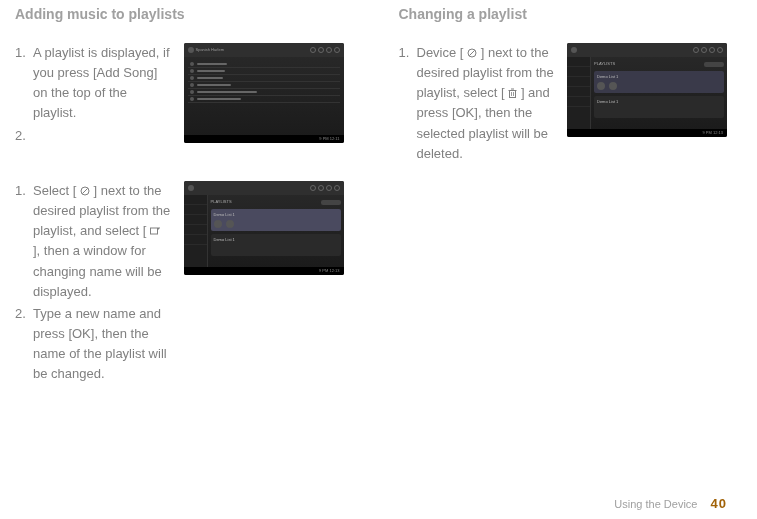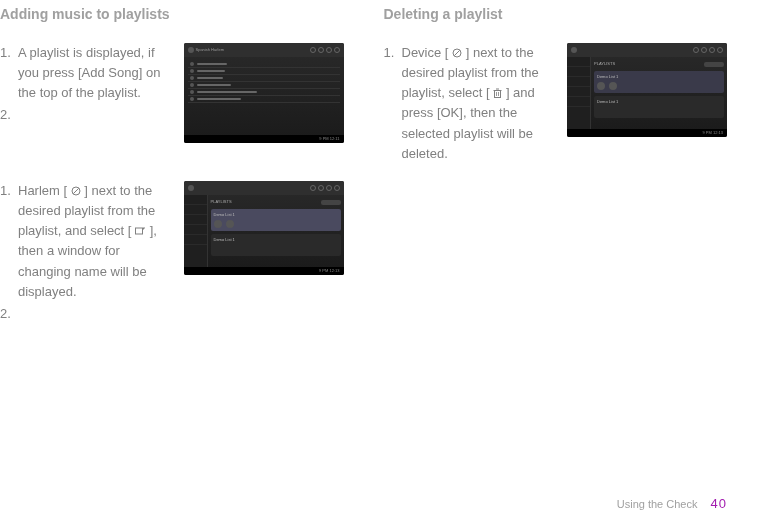--- a/index.html
+++ b/index.html
@@ -16,20 +16,21 @@
   .page {
     display: flex;
     padding: 4px 30px 0 0;
     gap: 40px;
   }
   .col {
     flex: 1;
   }
   .section {
     margin-bottom: 38px;
+    padding-left: 15px;
   }
   .heading {
     font-weight: bold;
     color: #a0a0a0;
     font-size: 14px;
     margin-bottom: 18px;
   }
   .row {
     display: flex;
     gap: 12px;
@@ -137,22 +138,22 @@
     top:-1px;
   }
   .footer {
     position: absolute;
     bottom: 6px;
     right: 30px;
     font-size: 11px;
     color: #a0a0a0;
   }
   .footer .pn {
-    font-weight: normal;
-    color: #a21caf;
+    font-weight: bold;
+    color: #a16207;
     margin-left: 10px;
     font-size: 13px;
     letter-spacing:1px;
   }
 </style>
 </head>
 <body>
 
 <div class="page">
   <div class="col">
@@ -208,30 +209,30 @@
         </div>
       </div>
     </div>
 
     <div class="section">
       <div class="row">
         <div class="text-col">
           <ol>
             <li><span class="num">1.</span>
               <span>
-                <span>Harlem [ </span><svg class="inline-icon" width="10" height="10" viewBox="0 0 10 10">
+                <span>Select [ </span><svg class="inline-icon" width="10" height="10" viewBox="0 0 10 10">
                     <circle cx="5" cy="5" r="4" fill="none" stroke="#808080" stroke-width="1"></circle>
                     <line x1="2.3" y1="7.7" x2="7.7" y2="2.3" stroke="#808080" stroke-width="1"></line>
                   </svg><span> ] next to the desired playlist from the playlist, and select [ </span><svg class="inline-icon" width="11" height="10" viewBox="0 0 11 10">
                     <rect x="0.5" y="2" width="7" height="6" fill="none" stroke="#808080" stroke-width="1"></rect>
                     <path d="M7 3 L9 1 L10 2 L8 4 Z" fill="#808080"></path>
                   </svg><span> ], then a window for changing name will be displayed.</span>
               </span>
             </li>
-            <li><span class="num">2.</span></li>
+            <li><span class="num">2.</span><span>Type a new name and press [OK], then the name of the playlist will be changed.</span></li>
           </ol>
         </div>
         <div class="screenshot sm">
           <div class="shot-top">
             <span style="width:6px;height:6px;border-radius:50%;background:#555;"></span>
             <span class="sp"></span>
             <span class="circ"></span>
               <span class="circ"></span>
               <span class="circ"></span>
               <span class="circ"></span>
@@ -257,21 +258,21 @@
               <span>9 PM  12:13</span>
             </div>
         </div>
       </div>
     </div>
   </div>
 
   <div class="col">
 
     <div class="section">
-      <div class="heading">Deleting a playlist</div>
+      <div class="heading">Changing a playlist</div>
       <div class="row">
         <div class="text-col">
           <ol>
             <li><span class="num">1.</span>
               <span>
                 <span>Device [ </span><svg class="inline-icon" width="10" height="10" viewBox="0 0 10 10">
                     <circle cx="5" cy="5" r="4" fill="none" stroke="#808080" stroke-width="1"></circle>
                     <line x1="2.3" y1="7.7" x2="7.7" y2="2.3" stroke="#808080" stroke-width="1"></line>
                   </svg><span> ] next to the desired playlist from the playlist, select [ </span><svg class="inline-icon" width="9" height="10" viewBox="0 0 9 10">
                     <rect x="1.5" y="2.5" width="6" height="7" fill="none" stroke="#808080" stroke-width="1"></rect>
@@ -313,15 +314,15 @@
           <div class="shot-bottom">
               <span>9 PM  12:13</span>
             </div>
         </div>
       </div>
     </div>
   </div>
 </div>
 
 <div class="footer">
-  <span>Using the Check</span>
+  <span>Using the Device</span>
   <span class="pn">40</span>
 </div>
 
 </body></html>

